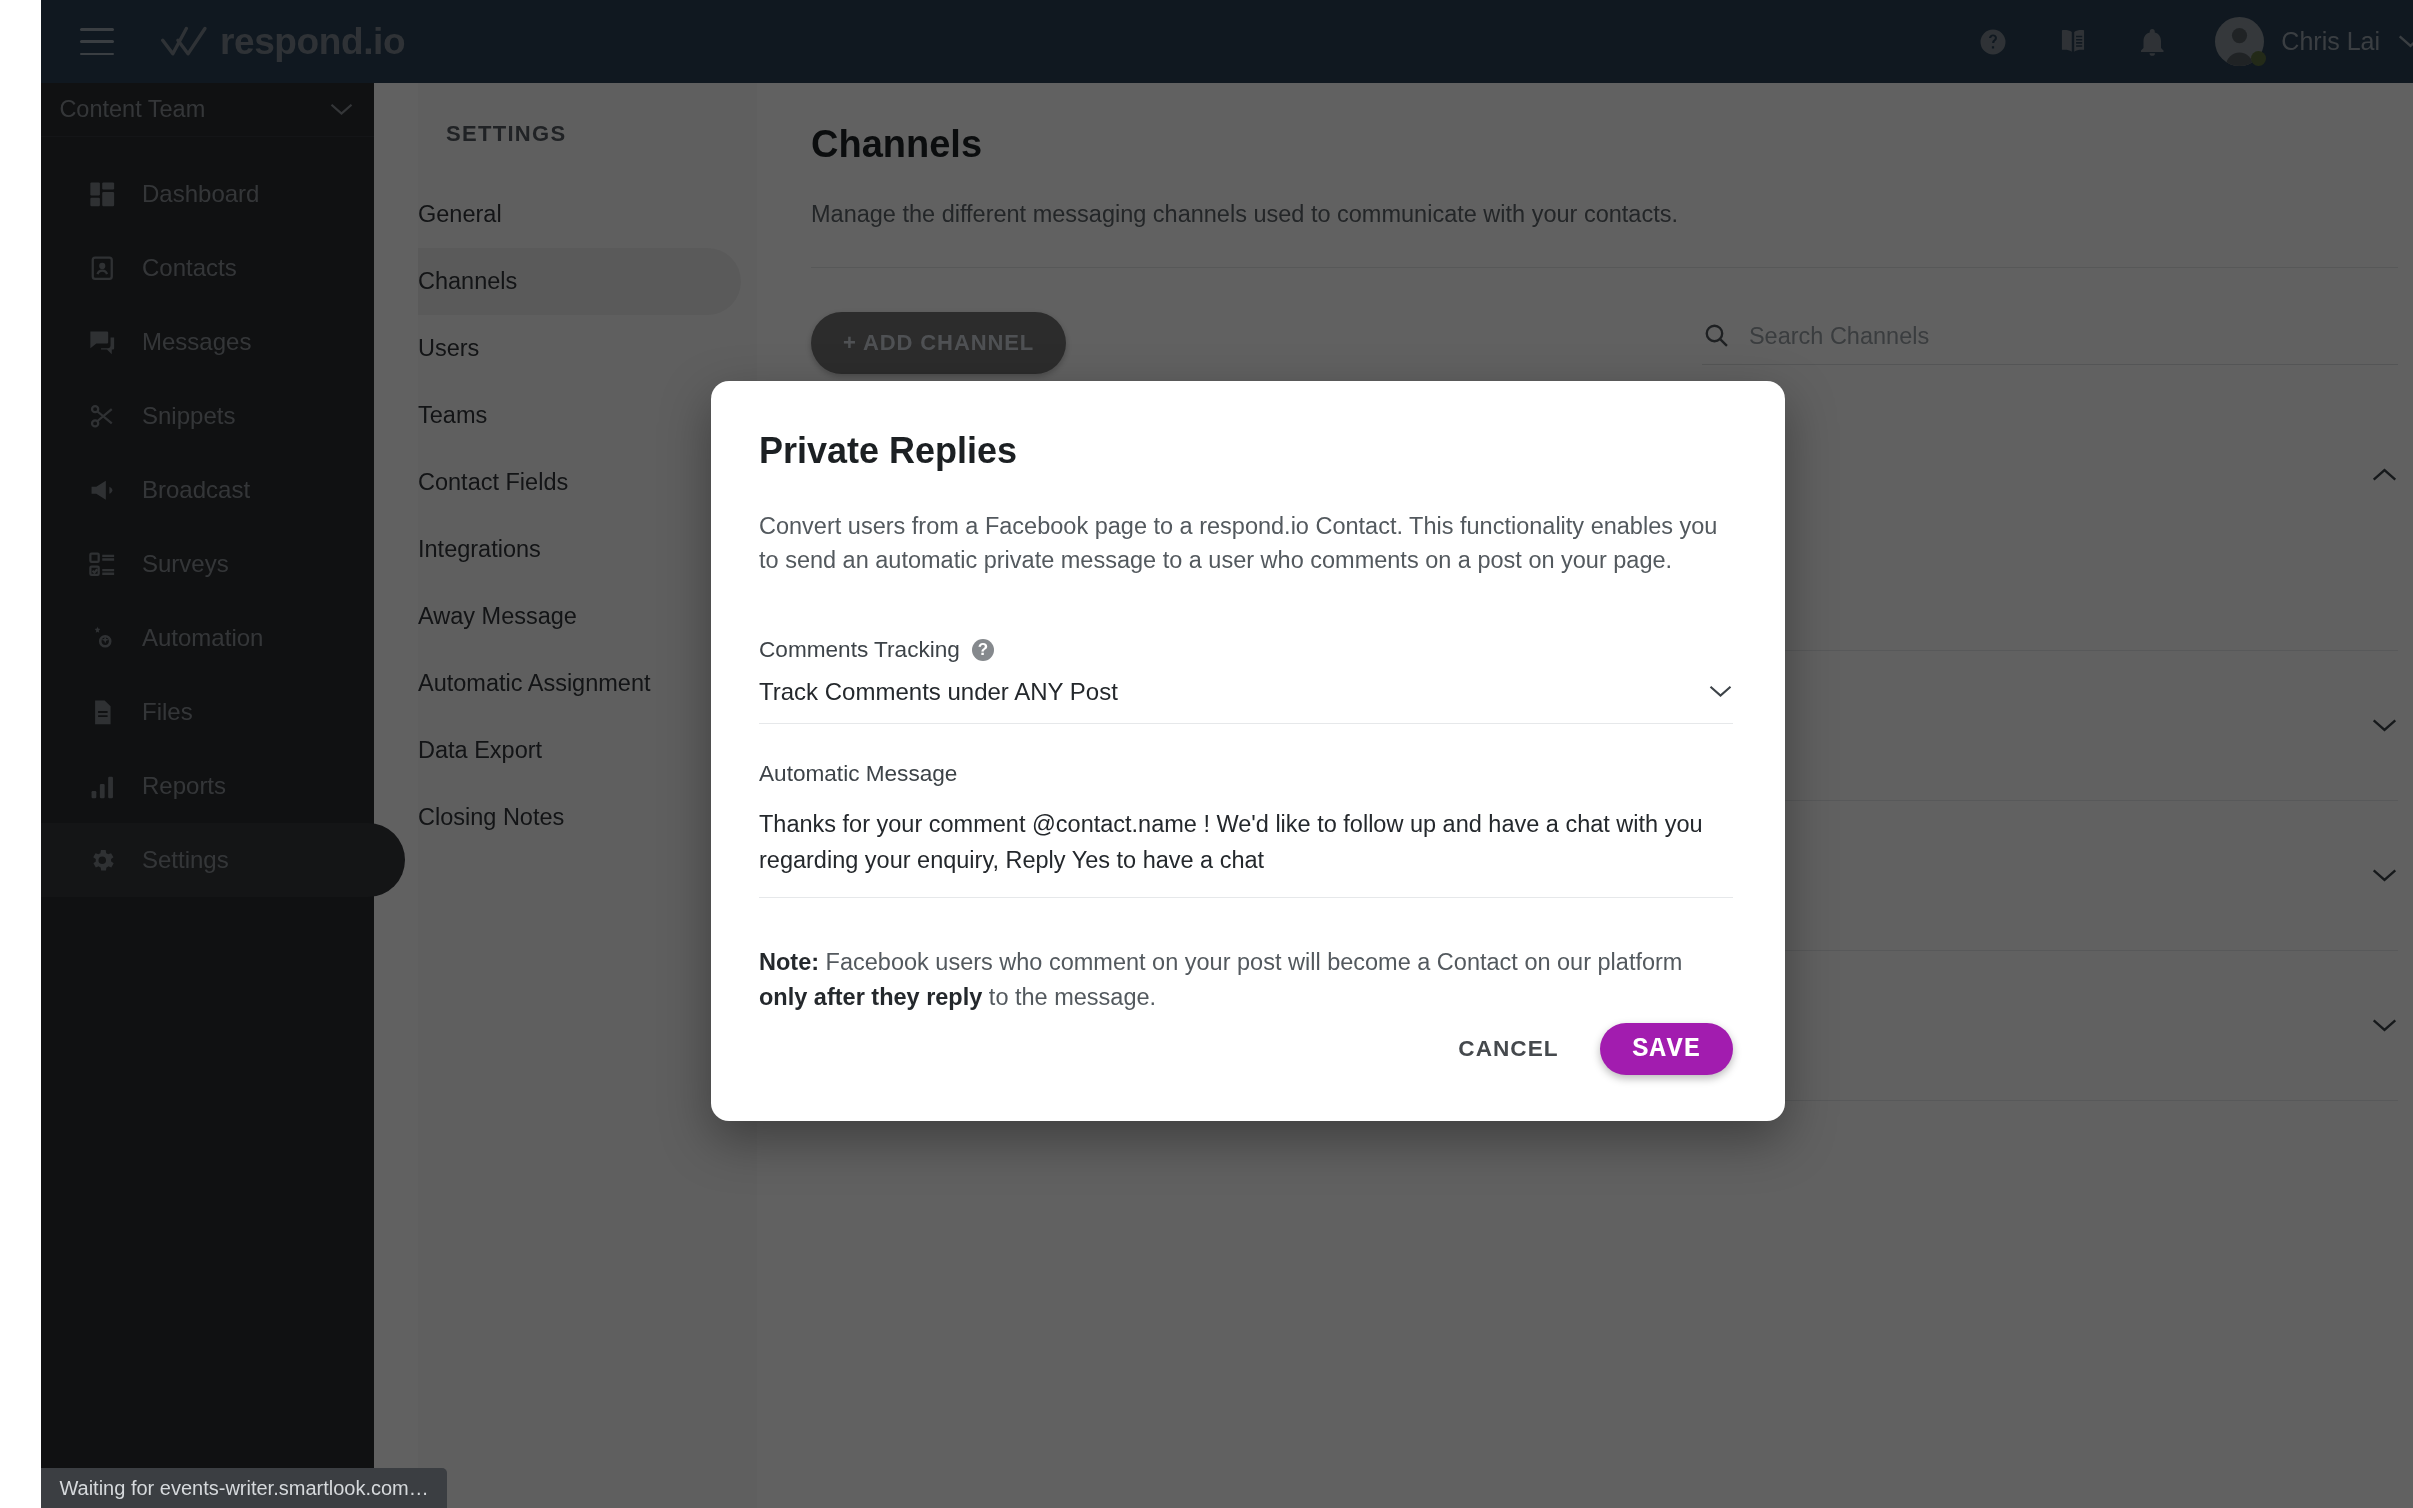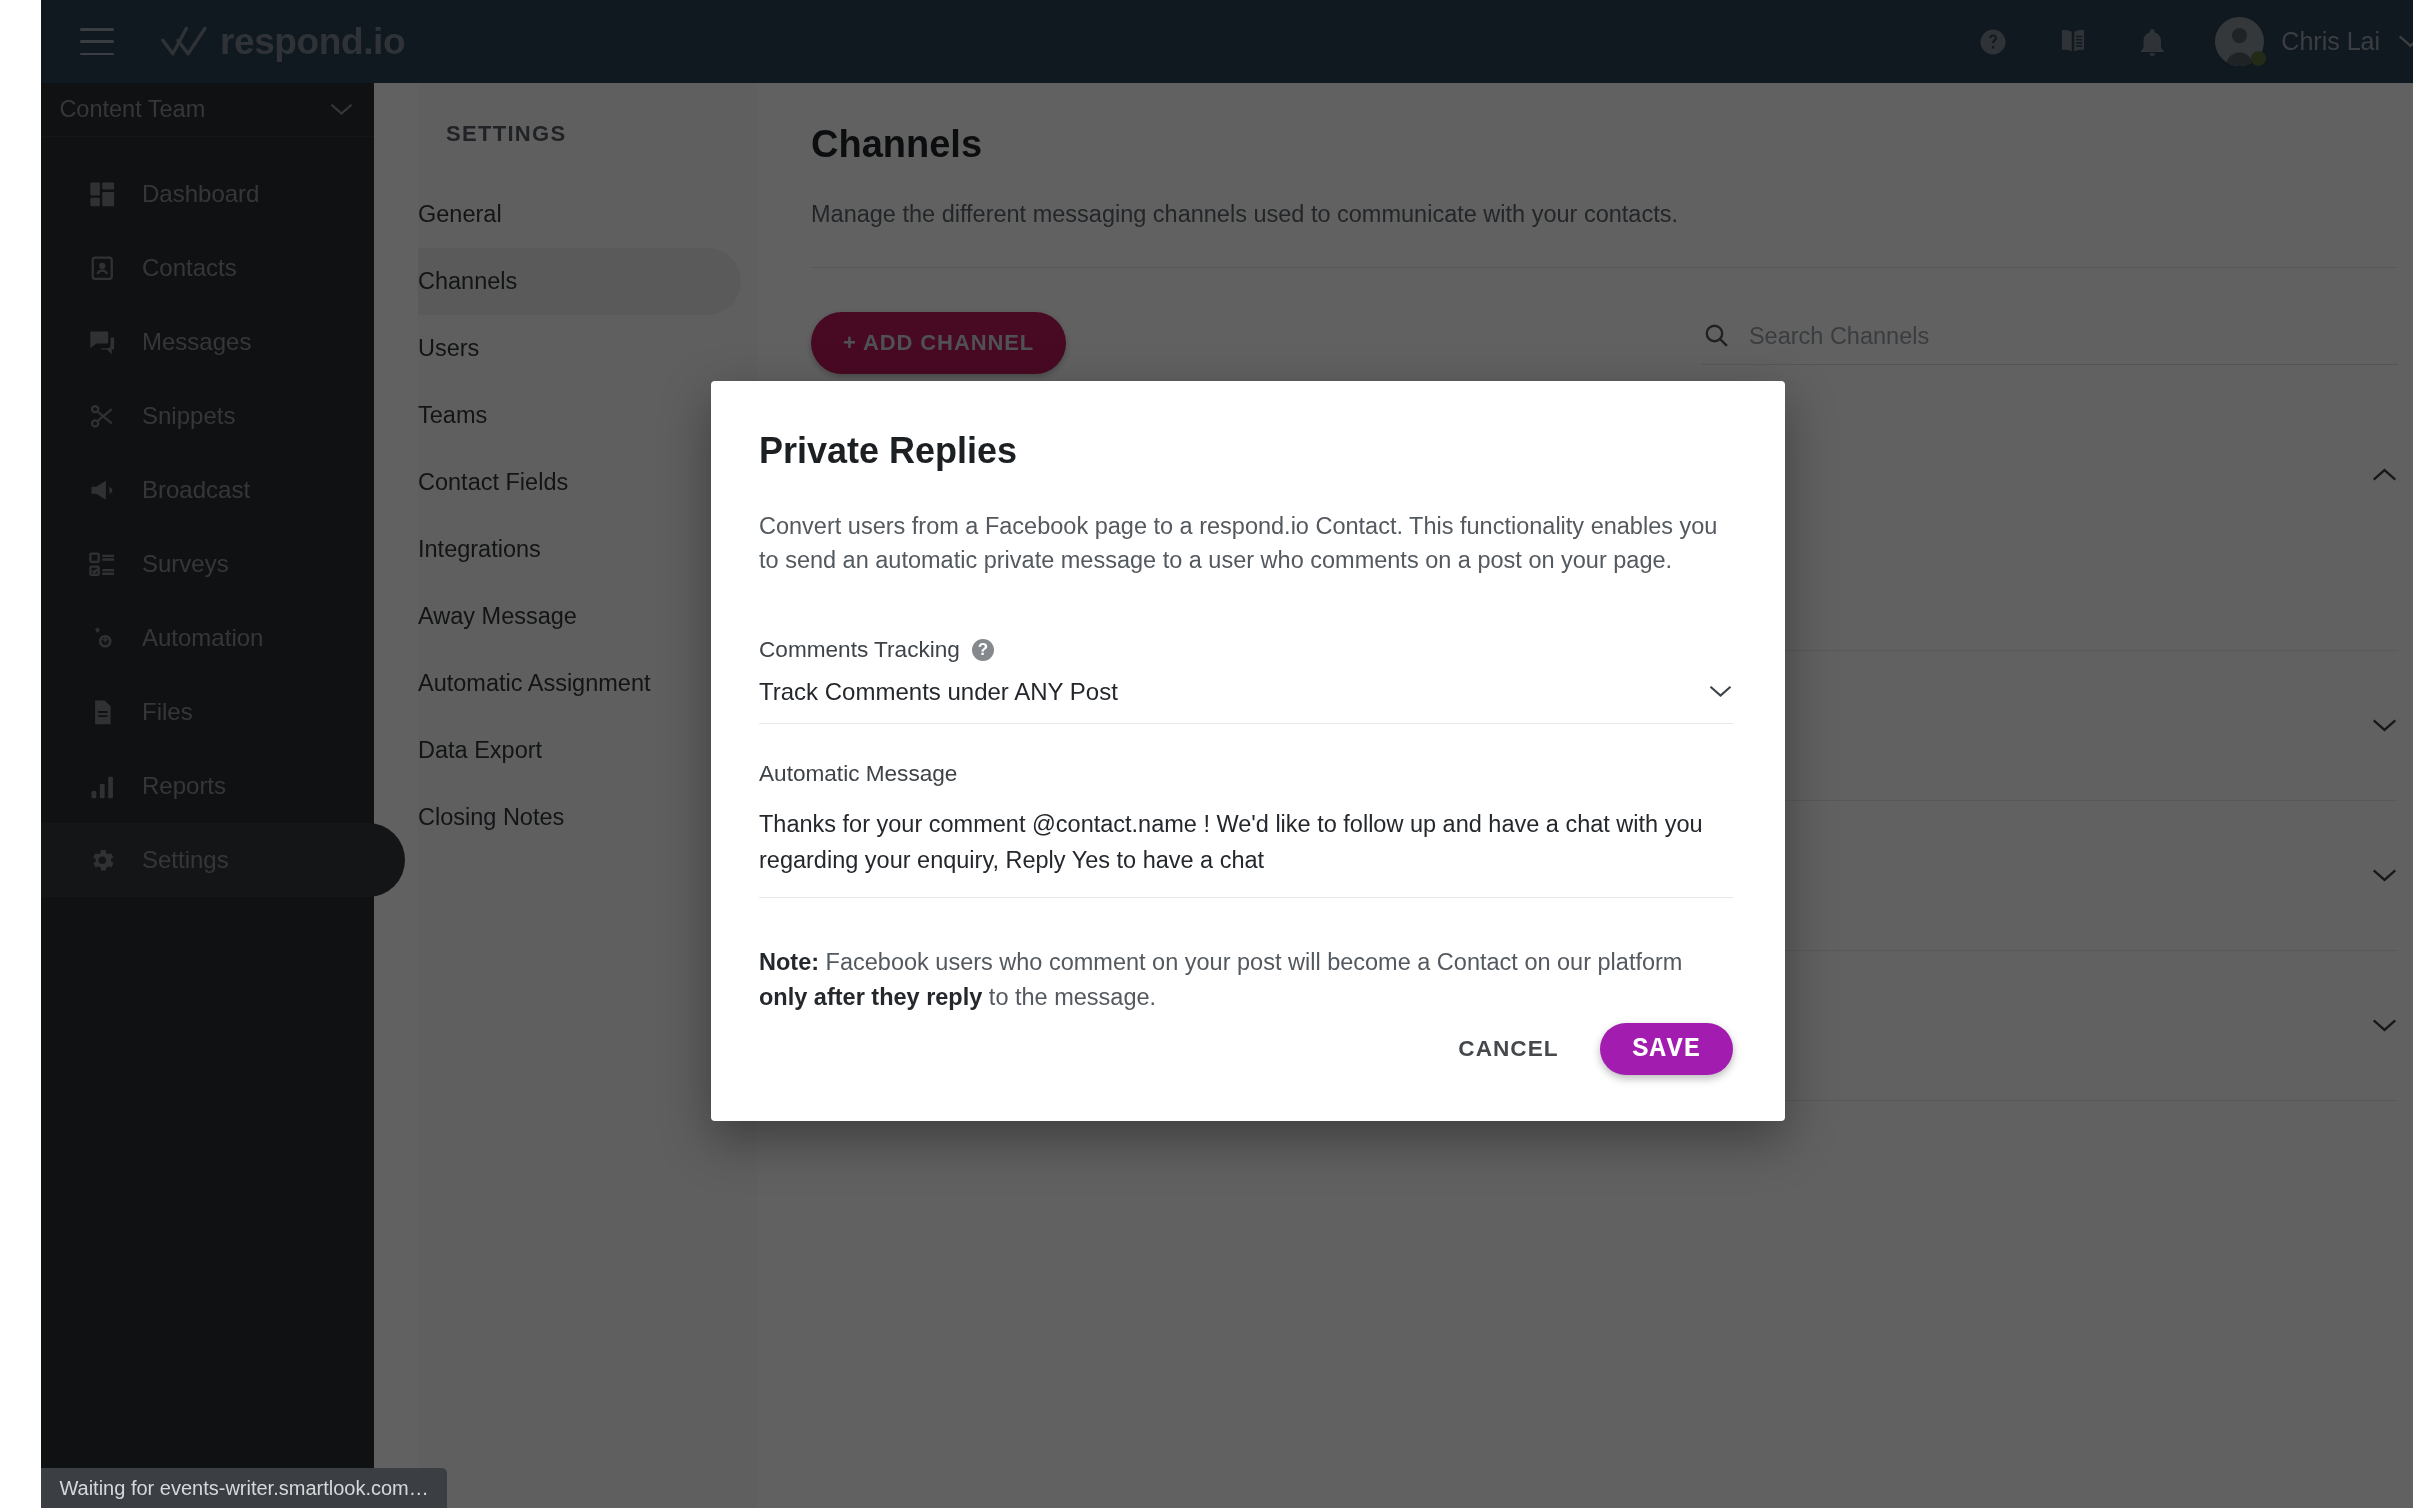--- a/index.html
+++ b/index.html
@@ -63,21 +63,21 @@
   .subnav-item.active { background: #ececec; border-top-right-radius: 34px;
     border-bottom-right-radius: 34px; width: 323px; }
 
   
   .main { position: absolute; top: 83px; left: 717px; width: 1697px; height: 1425px;
     background: #ffffff; padding: 40px 57px 0 53px; z-index: 2; }
   .page-title { font-size: 38px; font-weight: 700; color: #1f2326; }
   .page-sub { font-size: 23.5px; color: #5e6469; margin-top: 35px; }
   .main-divider { height: 0.8px; background: #e4e6e8; margin-top: 39px; }
   .toolbar { display: flex; align-items: center; margin-top: 44px; }
-  .btn-add { background: #be185d; color: #cfd6dc; border: none; border-radius: 37px;
+  .btn-add { background: #737373; color: #cfd6dc; border: none; border-radius: 37px;
     height: 62px; padding: 0 32px; font-size: 22px; letter-spacing: 0.9px;
     font-weight: 600; cursor: pointer; box-shadow: 0 2.5px 6.7px rgba(0,0,0,.25); }
   .search-box { margin-left: auto; display: flex; align-items: center; gap: 18.4px;
     width: 696px; border-bottom: 0.8px solid #dcdfe2; padding-bottom: 11.7px; }
   .search-input { border: none; outline: none; font-size: 23.5px; color: #3a4045;
     background: transparent; width: 100%; font-family: "Liberation Sans", sans-serif; }
   .search-input::placeholder { color: #9aa0a6; }
 
   .chan-list { margin-top: 28.5px; }
   .chan-row { position: relative; border-bottom: 0.8px solid #e8eaec; }
@@ -90,21 +90,21 @@
   .chan-chev { margin-left: auto; color: #3c4349; }
   .chips { display: flex; gap: 22px; padding-bottom: 44px; }
   .chip { display: flex; align-items: center; gap: 13.4px; border-radius: 34px;
     background: #f3f4f5; height: 55px; padding: 0 27px; font-size: 21px;
     color: #2f3539; letter-spacing: 0.7px; font-weight: 600; cursor: pointer; }
 
   
   .overlay { position: absolute; inset: 0; background: rgba(0,0,0,.62); z-index: 10; }
   .modal {
     position: absolute; left: 670px; top: 381px; width: 1074px; height: 740px;
-    background: #fff; border-radius: 4px; z-index: 11;
+    background: #fff; border-radius: 18px; z-index: 11;
     box-shadow: 0 18.4px 50px rgba(0,0,0,.35);
     padding: 49px 52px 0 48px; display: flex; flex-direction: column;
   }
   .modal-title { font-size: 36px; font-weight: 700; color: #1c2023; }
   .modal-desc { font-size: 23.5px; line-height: 1.45; color: #53595e; margin-top: 37px; }
   .field { margin-top: 60px; }
   .field-label { font-size: 22.6px; color: #3d4348; display: flex; align-items: center; gap: 11.7px; }
   .help-dot { width: 22.6px; height: 22.6px; border-radius: 50%; background: #85898d;
     color: #fff; font-size: 17px; font-weight: 700; display: flex;
     align-items: center; justify-content: center; cursor: pointer; }

